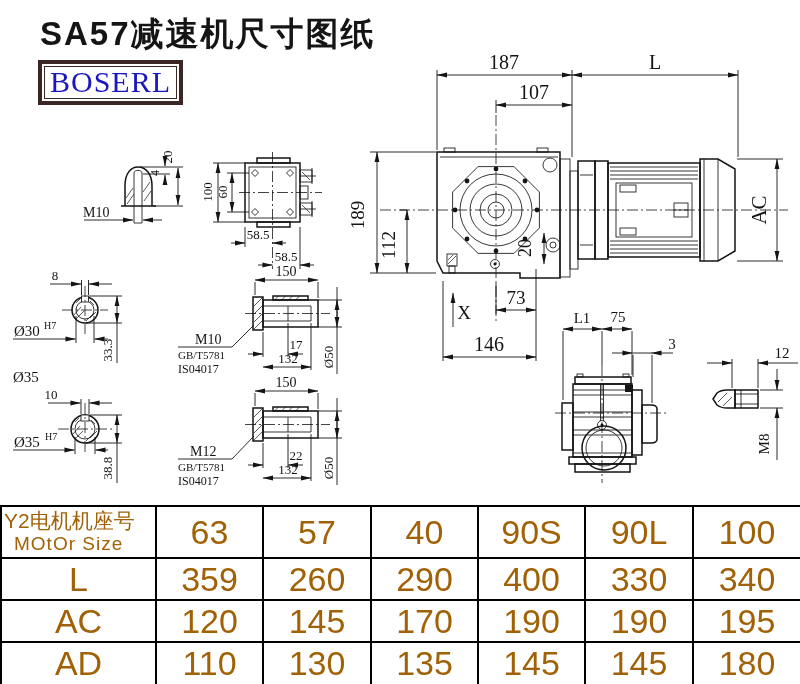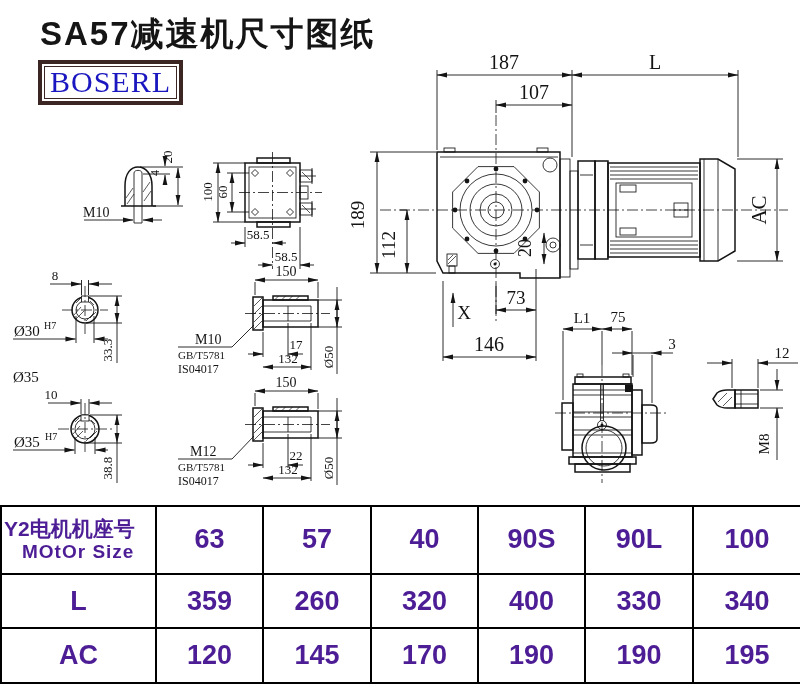--- a/index.html
+++ b/index.html
@@ -14,24 +14,24 @@
   svg{overflow:visible;}
   svg text{font-family:"Liberation Serif",serif;fill:#141414;}
   .part{stroke:#141414;stroke-width:1.5;fill:none;}
   .thin{stroke:#141414;stroke-width:.85;fill:none;}
   .dim{stroke:#141414;stroke-width:.9;fill:none;}
   .cl{stroke:#141414;stroke-width:.8;stroke-dasharray:11 3 2 3;fill:none;}
   .hatch{stroke:#141414;stroke-width:.7;fill:none;}
   table.dims{position:absolute;left:0;top:505px;width:800px;height:179px;border-collapse:collapse;
         table-layout:fixed;background:#fff;}
   table.dims td,table.dims th{border:2px solid #000;text-align:center;vertical-align:middle;
-        color:#4c1d95;padding:0;font-weight:bold;}
+        color:#a16207;padding:0;font-weight:normal;}
   .hcn{font-size:21px;text-align:left;padding-left:2px;line-height:24px;white-space:nowrap;}
-  .hen{font-size:19px;text-align:left;padding-left:20px;letter-spacing:1px;line-height:22px;white-space:nowrap;}
-  .num{font-size:27px;}
+  .hen{font-size:19px;text-align:left;padding-left:12px;letter-spacing:1px;line-height:22px;white-space:nowrap;}
+  .num{font-size:34px;}
 </style>
 </head>
 <body>
 
 <div class="stage">
 
   
   <svg width="0" height="0">
     <defs>
       <marker id="arr" viewBox="0 0 10 6" refX="9.6" refY="3" markerWidth="12" markerHeight="7" orient="auto-start-reverse">
@@ -487,30 +487,39 @@
       <td class="num">57</td>
       <td class="num">40</td>
       <td class="num">90S</td>
       <td class="num">90L</td>
       <td class="num">100</td>
     </tr>
     <tr style="height:42px">
       <td class="num">L</td>
       <td class="num">359</td>
       <td class="num">260</td>
-      <td class="num">320</td>
+      <td class="num">290</td>
       <td class="num">400</td>
       <td class="num">330</td>
       <td class="num">340</td>
     </tr>
     <tr style="height:42px">
       <td class="num">AC</td>
       <td class="num">120</td>
       <td class="num">145</td>
       <td class="num">170</td>
       <td class="num">190</td>
       <td class="num">190</td>
       <td class="num">195</td>
     </tr>
+    <tr style="height:43px">
+      <td class="num">AD</td>
+      <td class="num">110</td>
+      <td class="num">130</td>
+      <td class="num">135</td>
+      <td class="num">145</td>
+      <td class="num">145</td>
+      <td class="num">180</td>
+    </tr>
   </tbody>
     </table>
 
 </div>
 
 </body></html>

